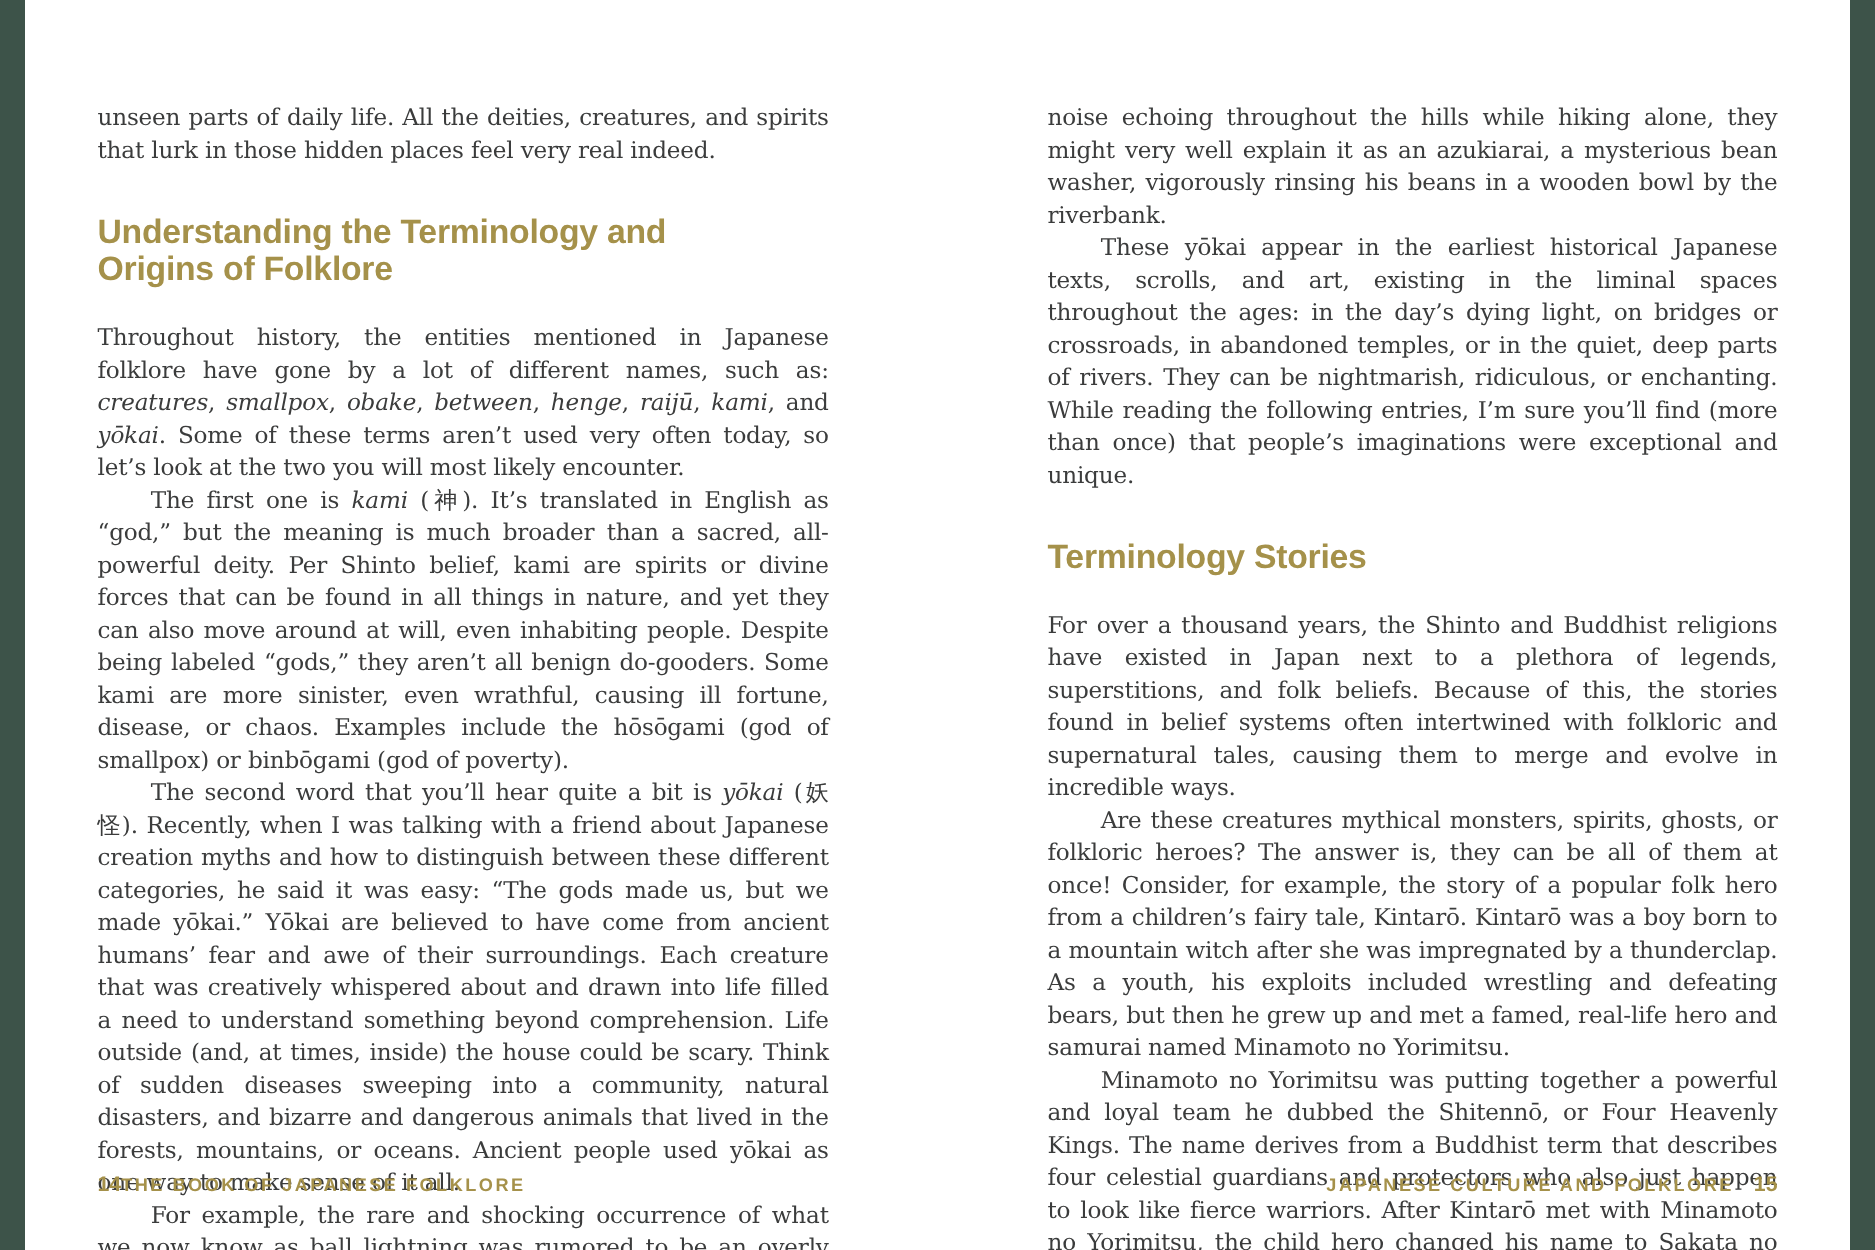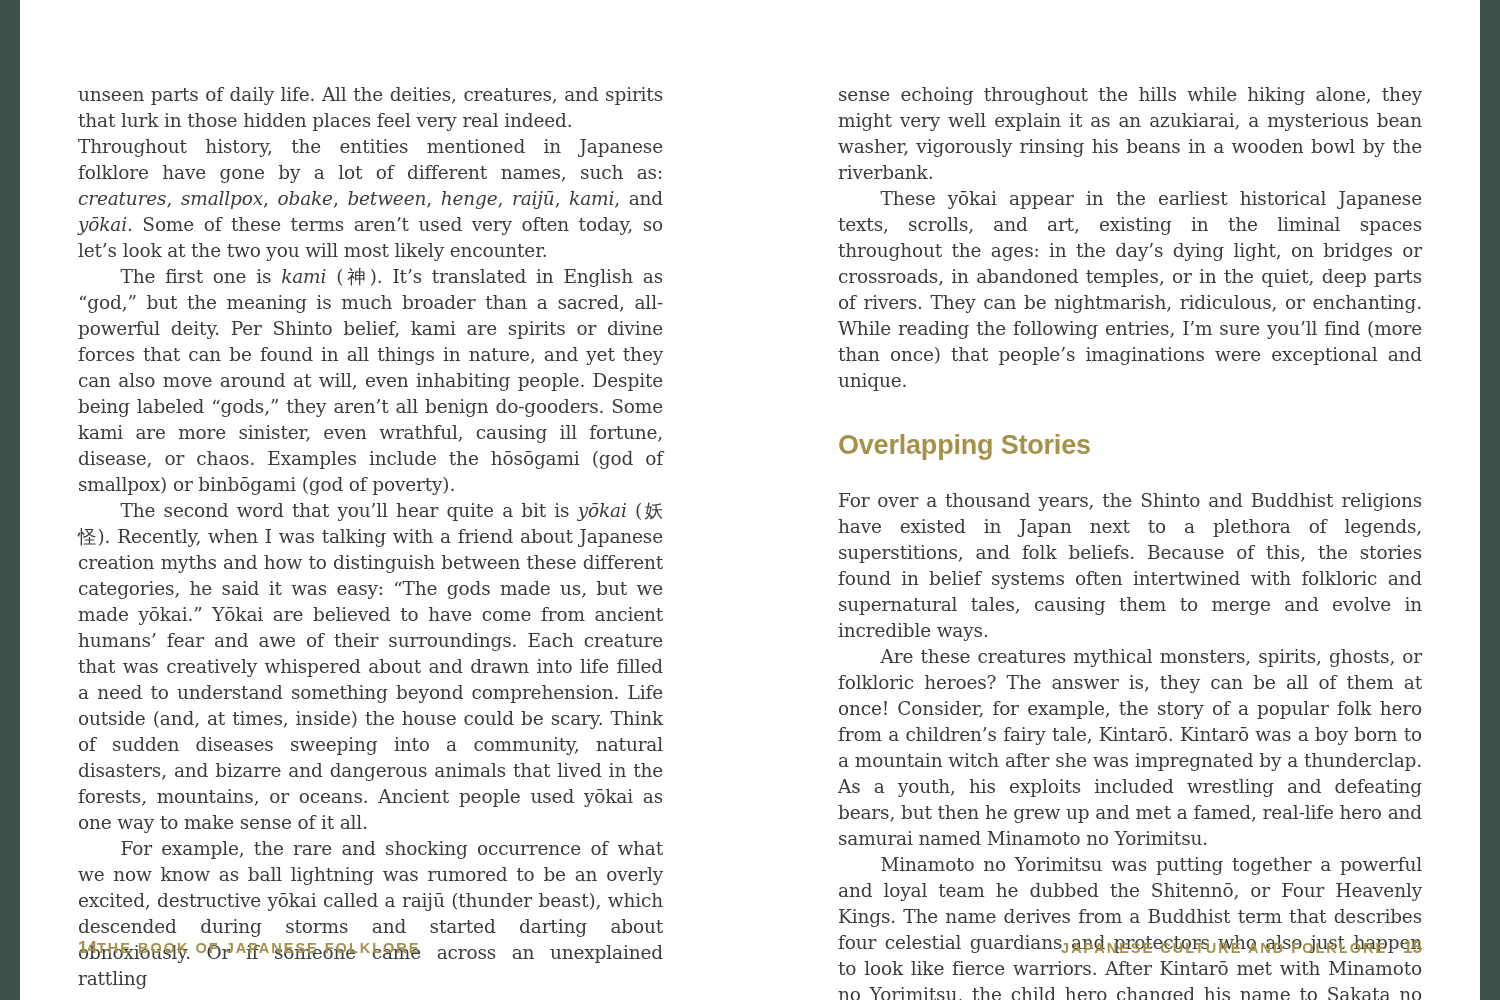--- a/index.html
+++ b/index.html
@@ -65,32 +65,34 @@
 <body>
 
 <div class="spread">
 
   <div class="cover-edge left"></div>
   <div class="cover-edge right"></div>
 
   <div class="page left">
     <p>unseen parts of daily life. All the deities, creatures, and spirits that lurk in those hidden places feel very real indeed.</p>
 
+    <h2 class="section-heading">Understanding the Terminology and
+Origins of Folklore</h2>
 
     <p>Throughout history, the entities mentioned in Japanese folklore have gone by a lot of different names, such as: <i>creatures</i>, <i>smallpox</i>, <i>obake</i>, <i>between</i>, <i>henge</i>, <i>raijū</i>, <i>kami</i>, and <i>yōkai</i>. Some of these terms aren’t used very often today, so let’s look at the two you will most likely encounter.</p>
     <p class="indent">The first one is <i>kami</i> (神). It’s translated in English as “god,” but the meaning is much broader than a sacred, all-powerful deity. Per Shinto belief, kami are spirits or divine forces that can be found in all things in nature, and yet they can also move around at will, even inhabiting people. Despite being labeled “gods,” they aren’t all benign do-gooders. Some kami are more sinister, even wrathful, causing ill fortune, disease, or chaos. Examples include the hōsōgami (god of smallpox) or binbōgami (god of poverty).</p>
     <p class="indent">The second word that you’ll hear quite a bit is <i>yōkai</i> (妖怪). Recently, when I was talking with a friend about Japanese creation myths and how to distinguish between these different categories, he said it was easy: “The gods made us, but we made yōkai.” Yōkai are believed to have come from ancient humans’ fear and awe of their surroundings. Each creature that was creatively whispered about and drawn into life filled a need to understand something beyond comprehension. Life outside (and, at times, inside) the house could be scary. Think of sudden diseases sweeping into a community, natural disasters, and bizarre and dangerous animals that lived in the forests, mountains, or oceans. Ancient people used yōkai as one way to make sense of it all.</p>
     <p class="indent">For example, the rare and shocking occurrence of what we now know as ball lightning was rumored to be an overly excited, destructive yōkai called a raijū (thunder beast), which descended during storms and started darting about obnoxiously. Or if someone came across an unexplained rattling</p>
   </div>
 
   <div class="page right">
-    <p>sense echoing throughout the hills while hiking alone, they might very well explain it as an azukiarai, a mysterious bean washer, vigorously rinsing his beans in a wooden bowl by the riverbank.</p>
+    <p>noise echoing throughout the hills while hiking alone, they might very well explain it as an azukiarai, a mysterious bean washer, vigorously rinsing his beans in a wooden bowl by the riverbank.</p>
     <p class="indent">These yōkai appear in the earliest historical Japanese texts, scrolls, and art, existing in the liminal spaces throughout the ages: in the day’s dying light, on bridges or crossroads, in abandoned temples, or in the quiet, deep parts of rivers. They can be nightmarish, ridiculous, or enchanting. While reading the following entries, I’m sure you’ll find (more than once) that people’s imaginations were exceptional and unique.</p>
 
-    <h2 class="section-heading">Overlapping Stories</h2>
+    <h2 class="section-heading">Terminology Stories</h2>
 
     <p>For over a thousand years, the Shinto and Buddhist religions have existed in Japan next to a plethora of legends, superstitions, and folk beliefs. Because of this, the stories found in belief systems often intertwined with folkloric and supernatural tales, causing them to merge and evolve in incredible ways.</p>
     <p class="indent">Are these creatures mythical monsters, spirits, ghosts, or folkloric heroes? The answer is, they can be all of them at once! Consider, for example, the story of a popular folk hero from a children’s fairy tale, Kintarō. Kintarō was a boy born to a mountain witch after she was impregnated by a thunderclap. As a youth, his exploits included wrestling and defeating bears, but then he grew up and met a famed, real-life hero and samurai named Minamoto no Yorimitsu.</p>
     <p class="indent">Minamoto no Yorimitsu was putting together a powerful and loyal team he dubbed the Shitennō, or Four Heavenly Kings. The name derives from a Buddhist term that describes four celestial guardians and protectors who also just happen to look like fierce warriors. After Kintarō met with Minamoto no Yorimitsu, the child hero changed his name to Sakata no Kintoki and joined the Four Heavenly Kings. Together, they battled (and defeated) the most heinous oni ogre in all of Japan, Shuten Dōji, as well as the giant yōkai spider monster, the tsuchigumo, or dirt spider.</p>
   </div>
 
   <div class="footer fl">
     <span class="num">14</span><span class="rt">THE BOOK OF JAPANESE FOLKLORE</span>
   </div>
 

